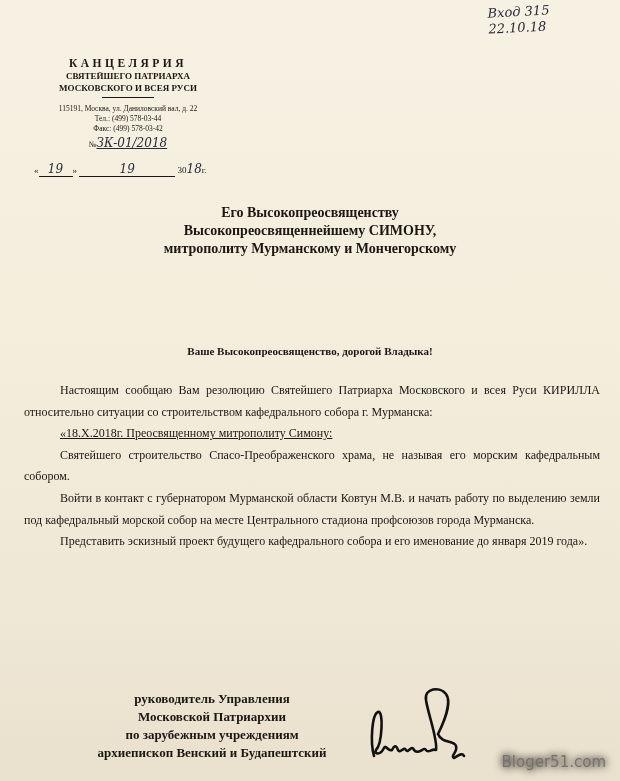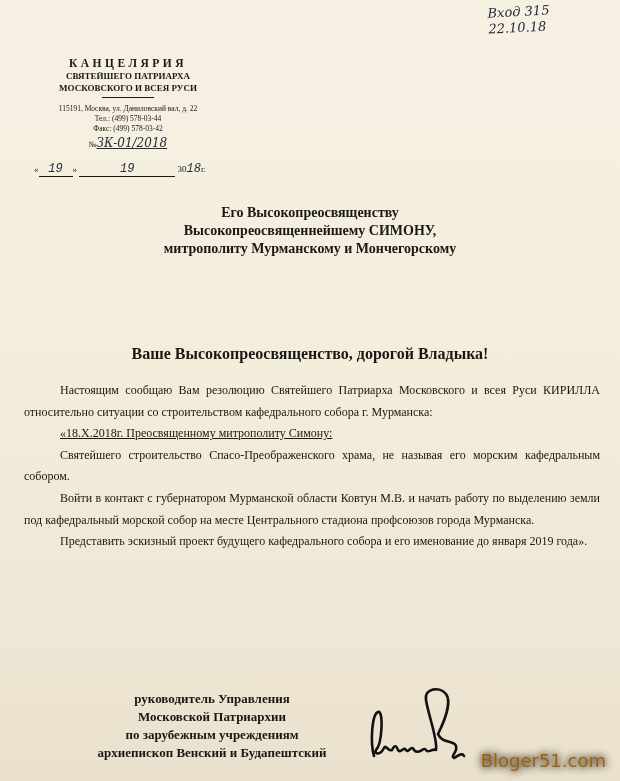--- a/index.html
+++ b/index.html
@@ -17,38 +17,38 @@
 
   .letterhead { position: absolute; left: 38px; top: 56px; width: 180px; text-align: center; }
   .lh-org { font-weight: bold; font-size: 11.5px; letter-spacing: 3.5px; line-height: 14px; }
   .lh-sub { font-weight: bold; font-size: 9px; line-height: 12px; }
   .lh-rule { width: 52px; height: 1px; background: #1b1712; margin: 3px auto 6px; }
   .lh-addr { font-size: 7.5px; line-height: 10px; }
   .lh-num { font-size: 8px; margin-top: 2px; }
   .lh-num .hw { font-size: 12px; text-decoration: underline; }
   .lh-date { position: absolute; left: 34px; top: 162px; font-size: 9px; white-space: nowrap; }
   .lh-date .blank { display: inline-block; border-bottom: 1px solid #1b1712; text-align: center; }
-  .lh-date .hw { font-size: 12px; font-family: Liberation Mono, monospace; }
+  .lh-date .hw { font-size: 12px; }
 
   .addressee { position: absolute; left: 100px; top: 204px; width: 420px; text-align: center; font-weight: bold; font-size: 14px; line-height: 18px; }
 
   .copy { position: absolute; left: 26px; top: 276px; width: 580px; font-size: 13px; line-height: 18px; }
   .copy .label { float: left; width: 52px; }
   .copy .text { margin-left: 53px; }
 
-  .greeting { position: absolute; left: 60px; top: 345px; width: 500px; text-align: center; font-weight: bold; font-size: 16px; }
+  .greeting { position: absolute; left: 60px; top: 345px; width: 500px; text-align: center; font-weight: bold; font-size: 11px; }
 
   .body { position: absolute; left: 24px; top: 380px; width: 576px; font-size: 12px; line-height: 21.6px; text-align: justify; }
   .body p { margin: 0; text-indent: 36px; }
   .body p.quote-head { text-decoration: underline; }
 
   .signature-block { position: absolute; left: 82px; top: 690px; width: 260px; text-align: center; font-weight: bold; font-size: 13px; line-height: 18px; }
   .signature { position: absolute; left: 366px; top: 684px; width: 120px; height: 80px; }
 
-  .watermark { position: absolute; right: 10px; bottom: 8px; color: #a16207; font-family: "DejaVu Sans", sans-serif; font-size: 18px; text-shadow: 0 0 6px #3a352c, 0 0 10px #3a352c; padding: 2px 4px; }
+  .watermark { position: absolute; right: 10px; bottom: 8px; color: #737373; font-family: "DejaVu Sans", sans-serif; font-size: 15px; text-shadow: 0 0 6px #3a352c, 0 0 10px #3a352c; padding: 2px 4px; }
 </style>
 </head>
 <body>
 
 <div class="page">
 
   <div class="incoming handwrite">
     <div>Вход 315</div>
     <div>22.10.18</div>
   </div>

